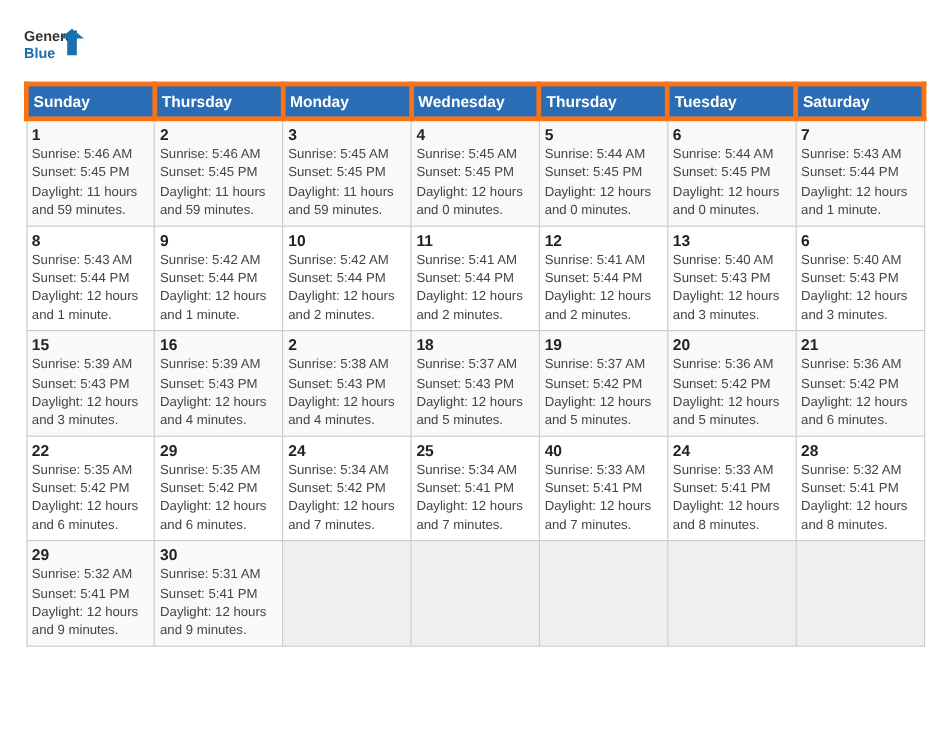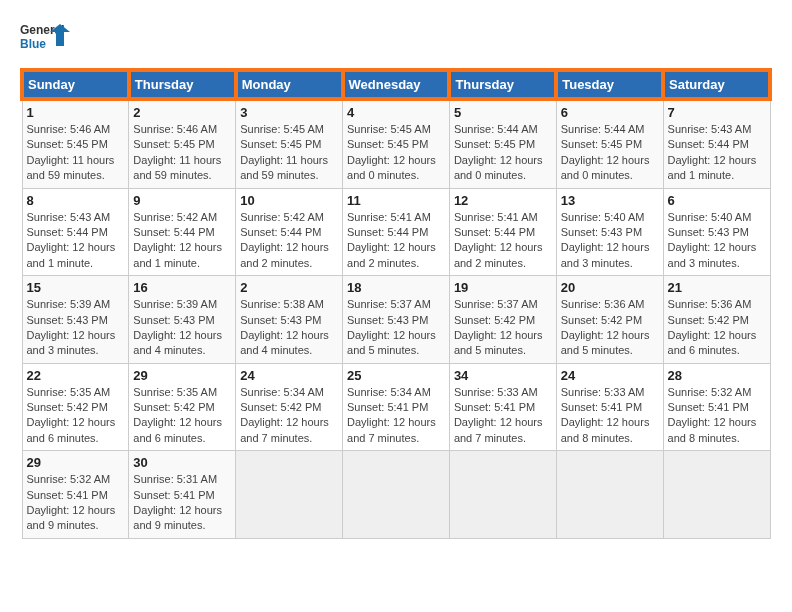--- a/index.html
+++ b/index.html
@@ -211,21 +211,21 @@
           </td>
           <td>
             <span class="day-number">24</span>
             <div class="day-info">Sunrise: 5:34 AM<br>Sunset: 5:42 PM<br>Daylight: 12 hours and 7 minutes.</div>
           </td>
           <td>
             <span class="day-number">25</span>
             <div class="day-info">Sunrise: 5:34 AM<br>Sunset: 5:41 PM<br>Daylight: 12 hours and 7 minutes.</div>
           </td>
           <td>
-            <span class="day-number">34</span>
+            <span class="day-number">40</span>
             <div class="day-info">Sunrise: 5:33 AM<br>Sunset: 5:41 PM<br>Daylight: 12 hours and 7 minutes.</div>
           </td>
           <td>
             <span class="day-number">24</span>
             <div class="day-info">Sunrise: 5:33 AM<br>Sunset: 5:41 PM<br>Daylight: 12 hours and 8 minutes.</div>
           </td>
           <td>
             <span class="day-number">28</span>
             <div class="day-info">Sunrise: 5:32 AM<br>Sunset: 5:41 PM<br>Daylight: 12 hours and 8 minutes.</div>
           </td>

